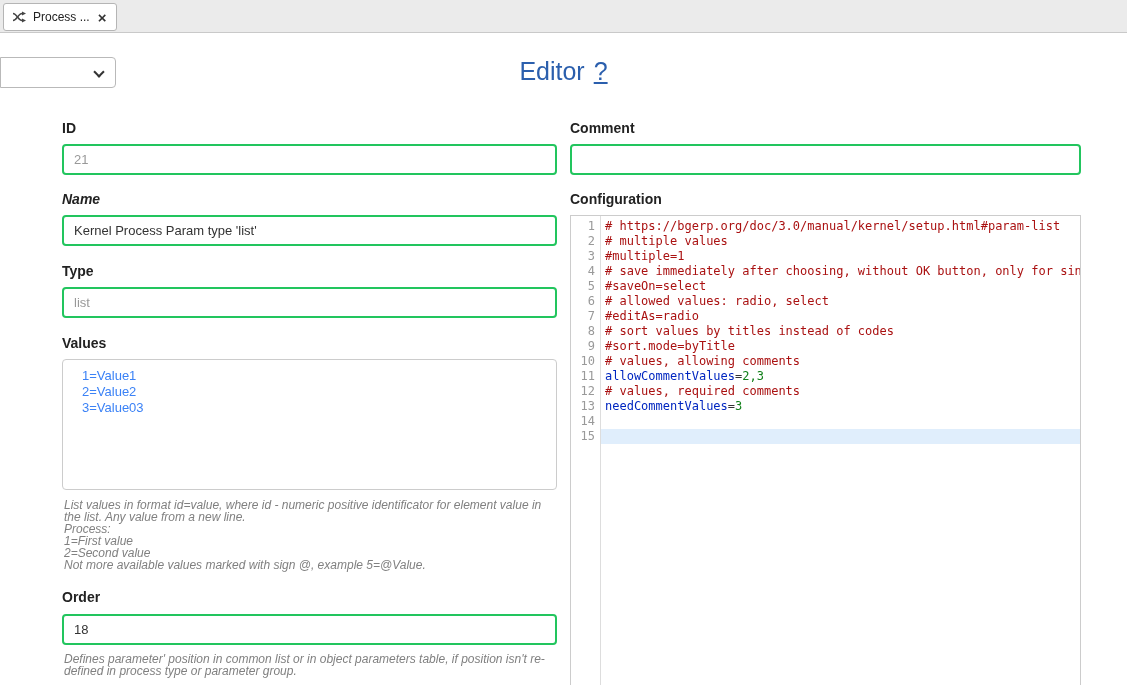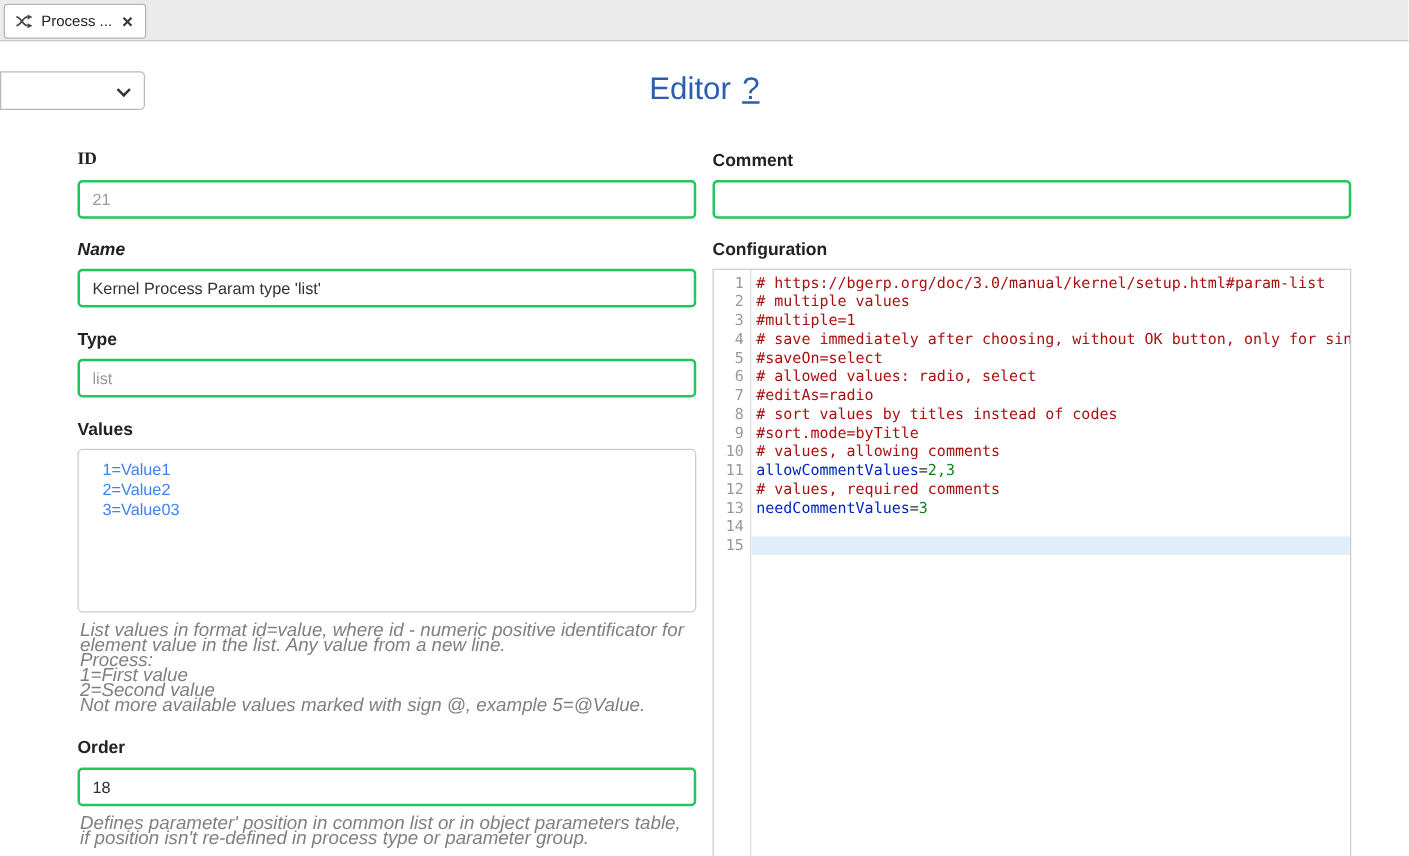--- a/index.html
+++ b/index.html
@@ -21,24 +21,24 @@
   
   .title-row { position:absolute; left:0; top:57px; width:100%; text-align:center; }
   .title { font-size:25px; color:#2b5fad; }
   .help { font-size:25px; color:#2b5fad; text-decoration:underline; margin-left:9px; cursor:pointer; }
 
   
   .flabel { position:absolute; font-size:14px; font-weight:bold; color:#222; }
   .finput { position:absolute; height:31px; border:2px solid #22c55e; border-radius:4px; padding:5px 10px; font-size:13px; font-family:"Liberation Sans",sans-serif; color:#333; background:#fff; outline:none; }
   .finput.muted { color:#999; }
   .ftextarea { position:absolute; border:1px solid #ccc; border-radius:4px; padding:8px 19px; font-size:13px; font-family:"Liberation Sans",sans-serif; color:#3b82f6; background:#fff; resize:none; outline:none; line-height:16px; }
-  .fhelp { position:absolute; font-size:15px; font-style:italic; color:#808080; line-height:12px; }
+  .fhelp { position:absolute; font-size:12px; font-style:italic; color:#808080; line-height:12px; }
 
   
-  .l-id-label     { left:62px;  top:120px;font-family:Liberation Serif, serif; }
+  .l-id-label     { left:62px;  top:120px; }
   .l-id-input     { left:62px;  top:144px; width:495px; }
   .l-name-label   { left:62px;  top:191px;font-style:italic; }
   .l-name-input   { left:62px;  top:215px; width:495px; }
   .l-type-label   { left:62px;  top:263px; }
   .l-type-input   { left:62px;  top:287px; width:495px; }
   .l-values-label { left:62px;  top:335px; }
   .l-values-area  { left:62px;  top:359px; width:495px; height:131px; }
   .l-values-help  { left:64px;  top:499px; width:492px; }
   .l-order-label  { left:62px;  top:589px; }
   .l-order-input  { left:62px;  top:614px; width:495px; }

